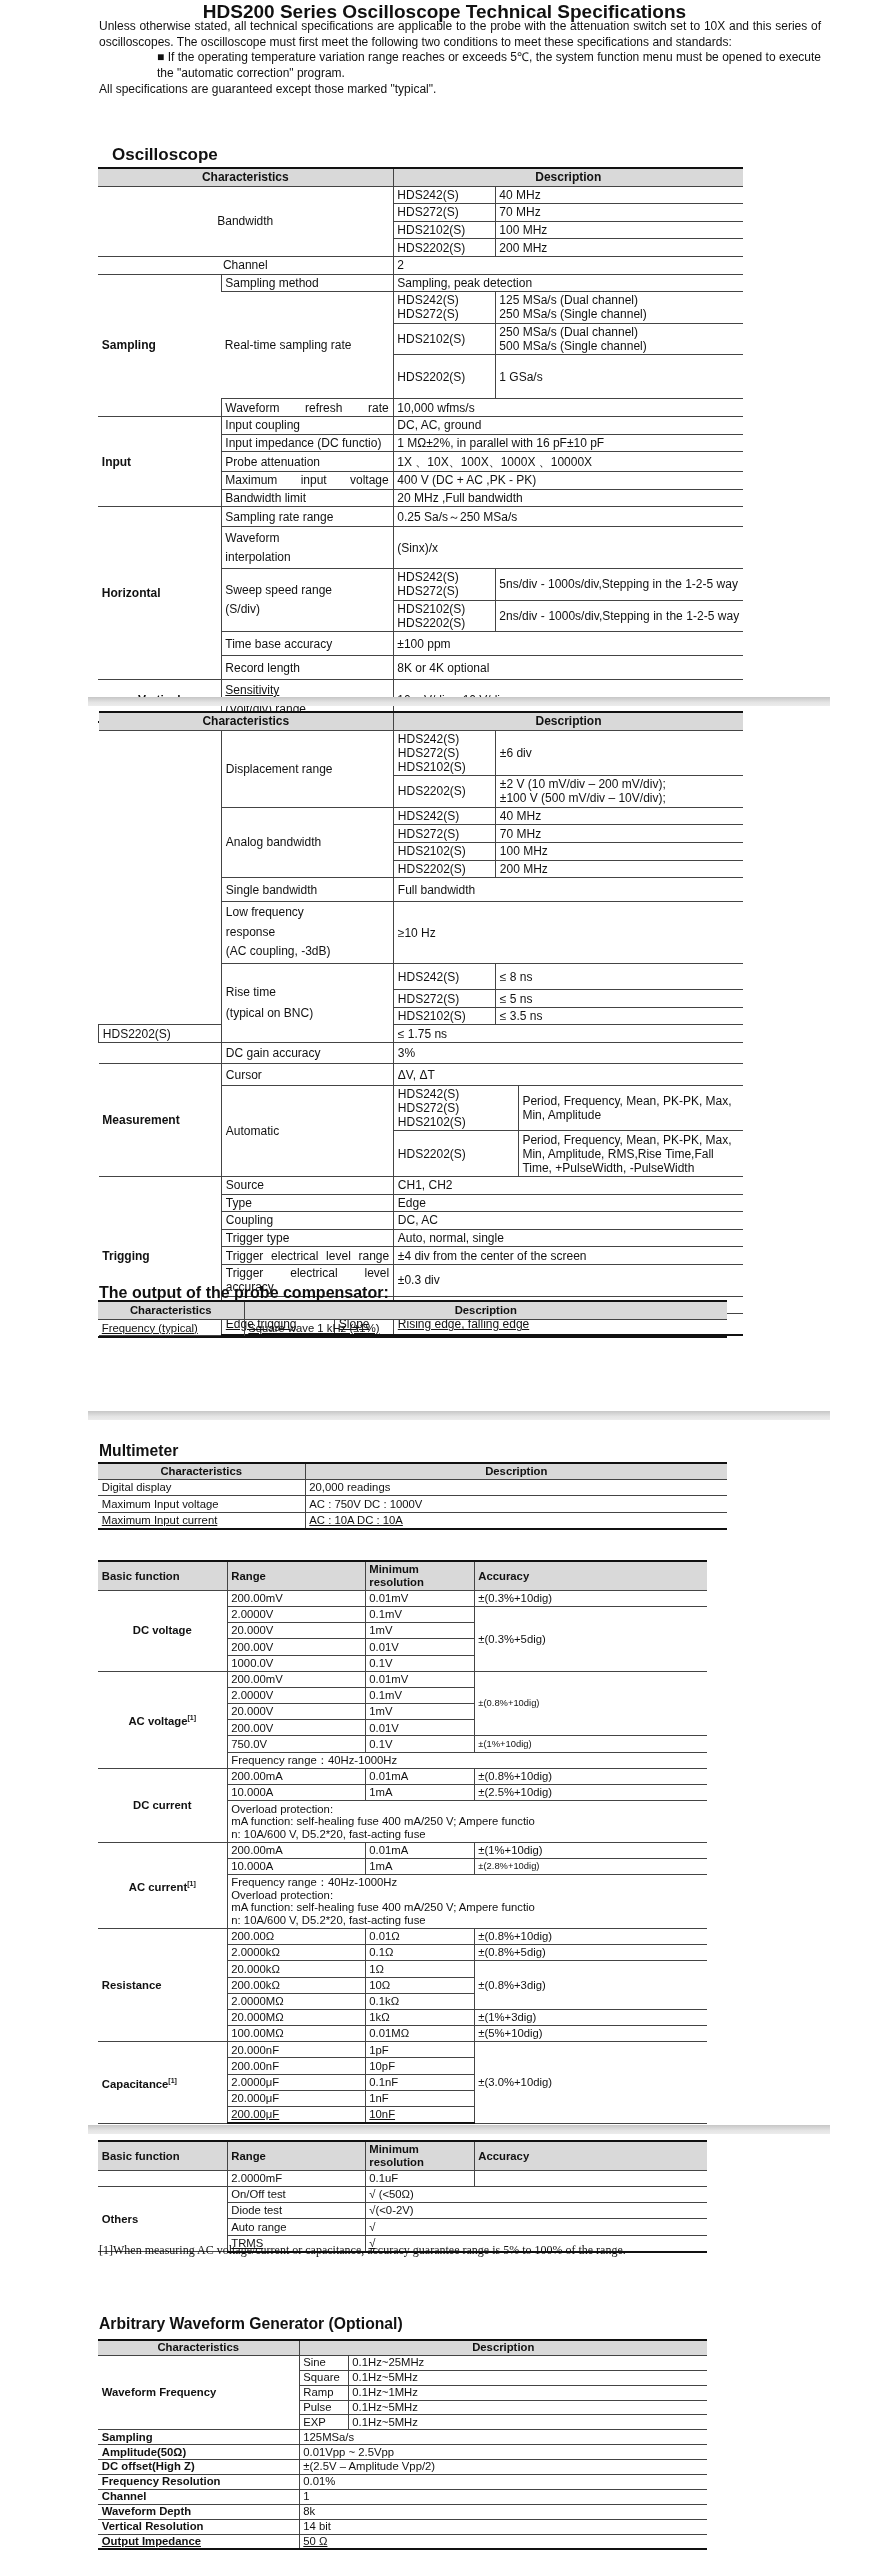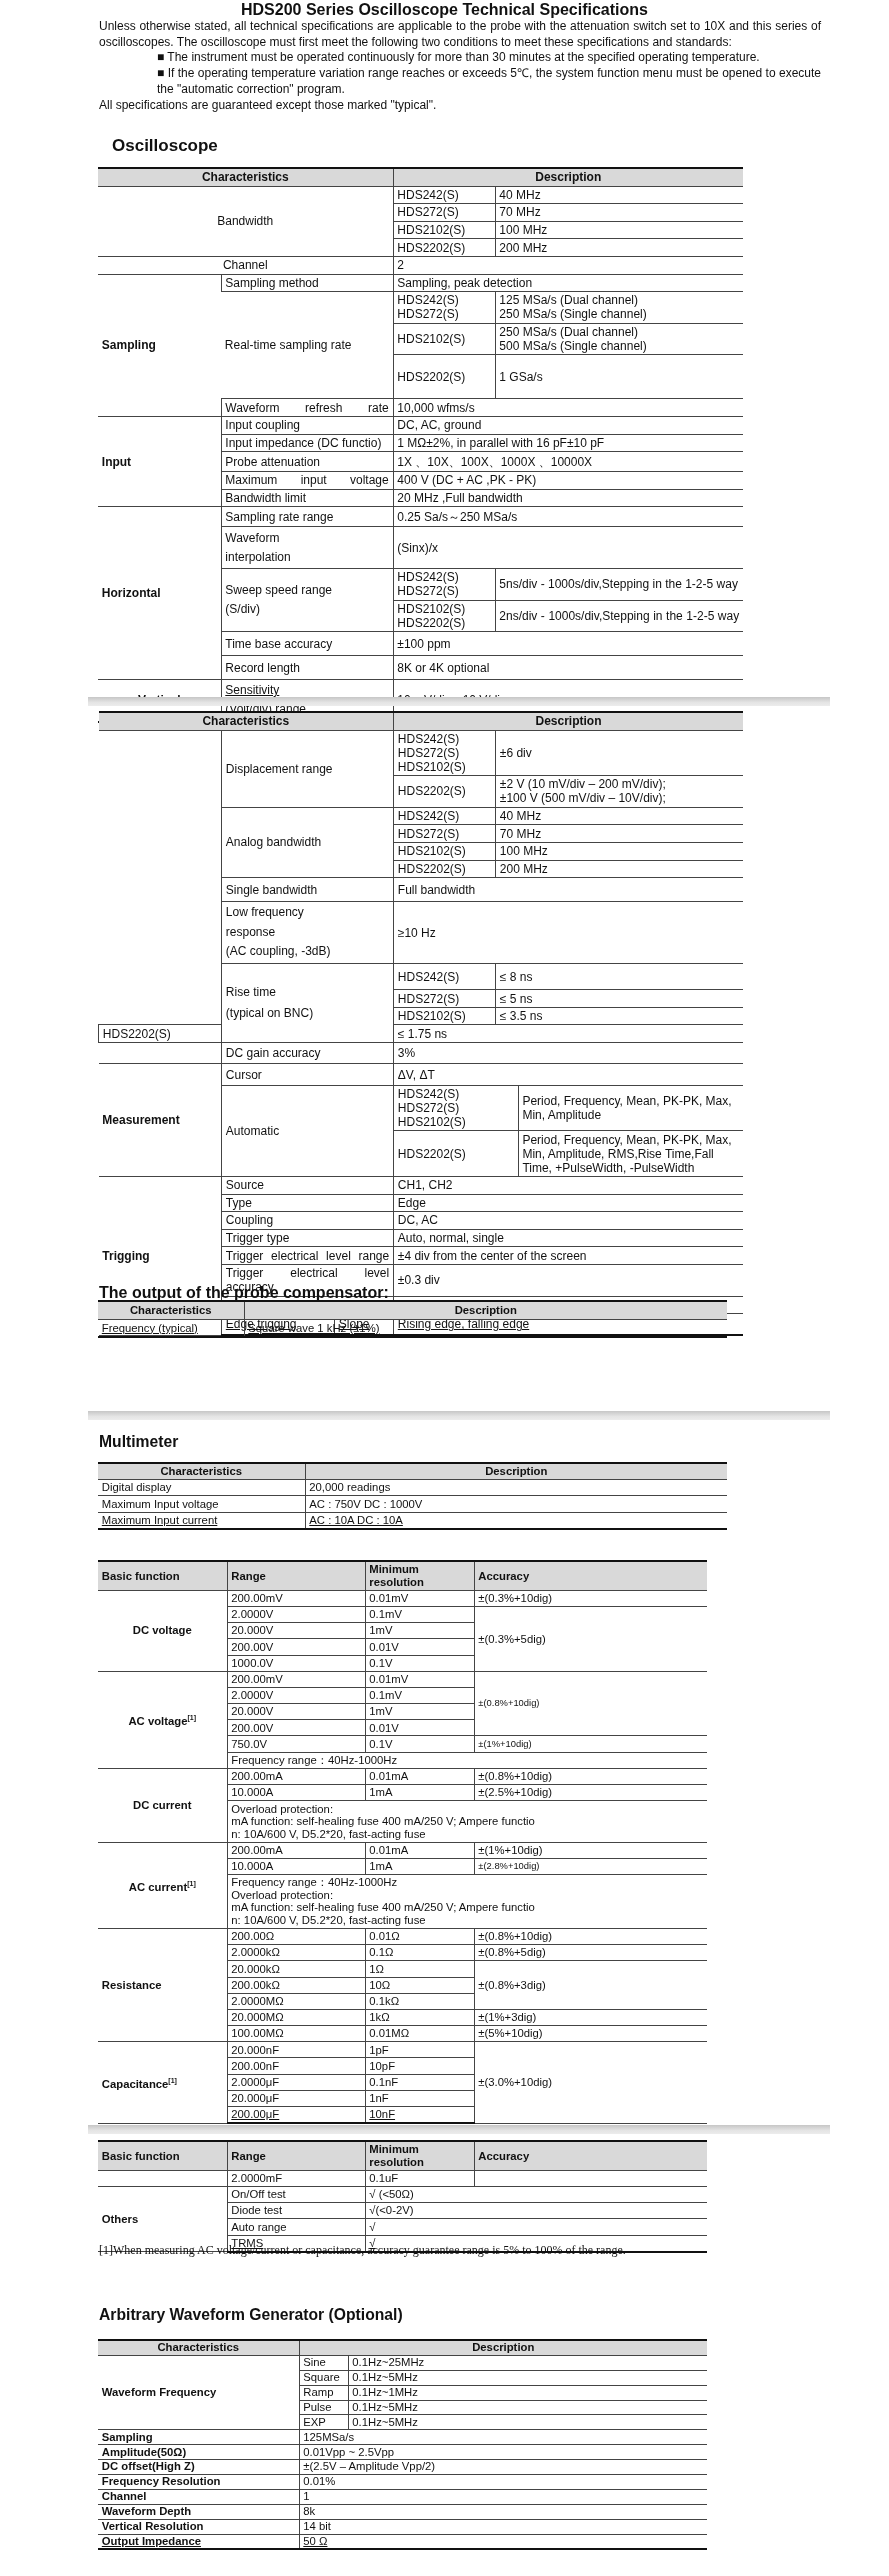--- a/index.html
+++ b/index.html
@@ -1,23 +1,23 @@
 <!DOCTYPE html>
 <html style="font-size:10px"><head>
 <meta charset="utf-8">
 <style>
   html, body { margin: 0; padding: 0; background: #ffffff; }
   body { width: 889px; height: 2576px; position: relative; overflow: hidden;
          font-family: "Liberation Sans", sans-serif; color: #111; }
   .abs { position: absolute; }
-  .title { left: 0; width: 889px; top: 1.3px; text-align: center; font-weight: bold; font-size: 16px; }
+  .title { left: 0; width: 889px; top: 1.3px; text-align: center; font-weight: bold; font-size: 19px; }
   .intro { left: 99px; width: 722px; top: 19px; font-size: 12px; line-height: 15.7px; }
   .intro p { margin: 0; text-align: justify; }
   .intro .bullet { margin-left: 58px; }
-  .h2 { font-weight: bold; font-size: 17px; left: 112px; }
+  .h2 { font-weight: bold; font-size: 17px; left: 112px; margin-top: 9px; }
   .band { left: 88px; width: 742px; height: 9.4px;
           background: linear-gradient(#c6c6c6, #e4e4e4 60%, #ececec); }
   table.spec { position: absolute; left: 98px; width: 645px; border-collapse: collapse;
                font-size: 12px; line-height: 14px; }
   table.spec td, table.spec th { border-top: 1.3px solid #444; border-bottom: 1.3px solid #444;
                padding: 1.3px 3.8px; vertical-align: middle; }
   table.spec td + td, table.spec th + th { border-left: 1.3px solid #444; }
   table.spec td.nl { border-left: none; }
   table.spec th { background: #d9d9d9; font-weight: bold; border-top: 2.5px solid #111; }
   table.spec tr:last-child td { border-bottom: 2.5px solid #111; text-decoration: underline; }
@@ -28,21 +28,20 @@
           font-size: 12px; line-height: 17px; text-align: justify; }
   sup { font-size: 7px; }
   .probe-h { left: 99px; top: 1281px; font-weight: bold; font-size: 16px; }
 </style>
 </head>
 <body>
 
 <div class="abs title">HDS200 Series Oscilloscope Technical Specifications</div>
 <div class="abs intro">
   <p>Unless otherwise stated, all technical specifications are applicable to the probe with the attenuation switch set to 10X and this series of oscilloscopes. The oscilloscope must first meet the following two conditions to meet these specifications and standards:</p>
-  <p class="bullet">■ The instrument must be operated continuously for more than 30 minutes at the specified operating temperature.</p>
   <p class="bullet">■ If the operating temperature variation range reaches or exceeds 5℃, the system function menu must be opened to execute the "automatic correction" program.</p>
   <p>All specifications are guaranteed except those marked "typical".</p>
 </div>
 
 <div class="abs h2" style="top:136px;">Oscilloscope</div>
 
 <table class="spec" style="top:167px;">
   <colgroup>
       <col style="width:123px">
       <col style="width:172px">

